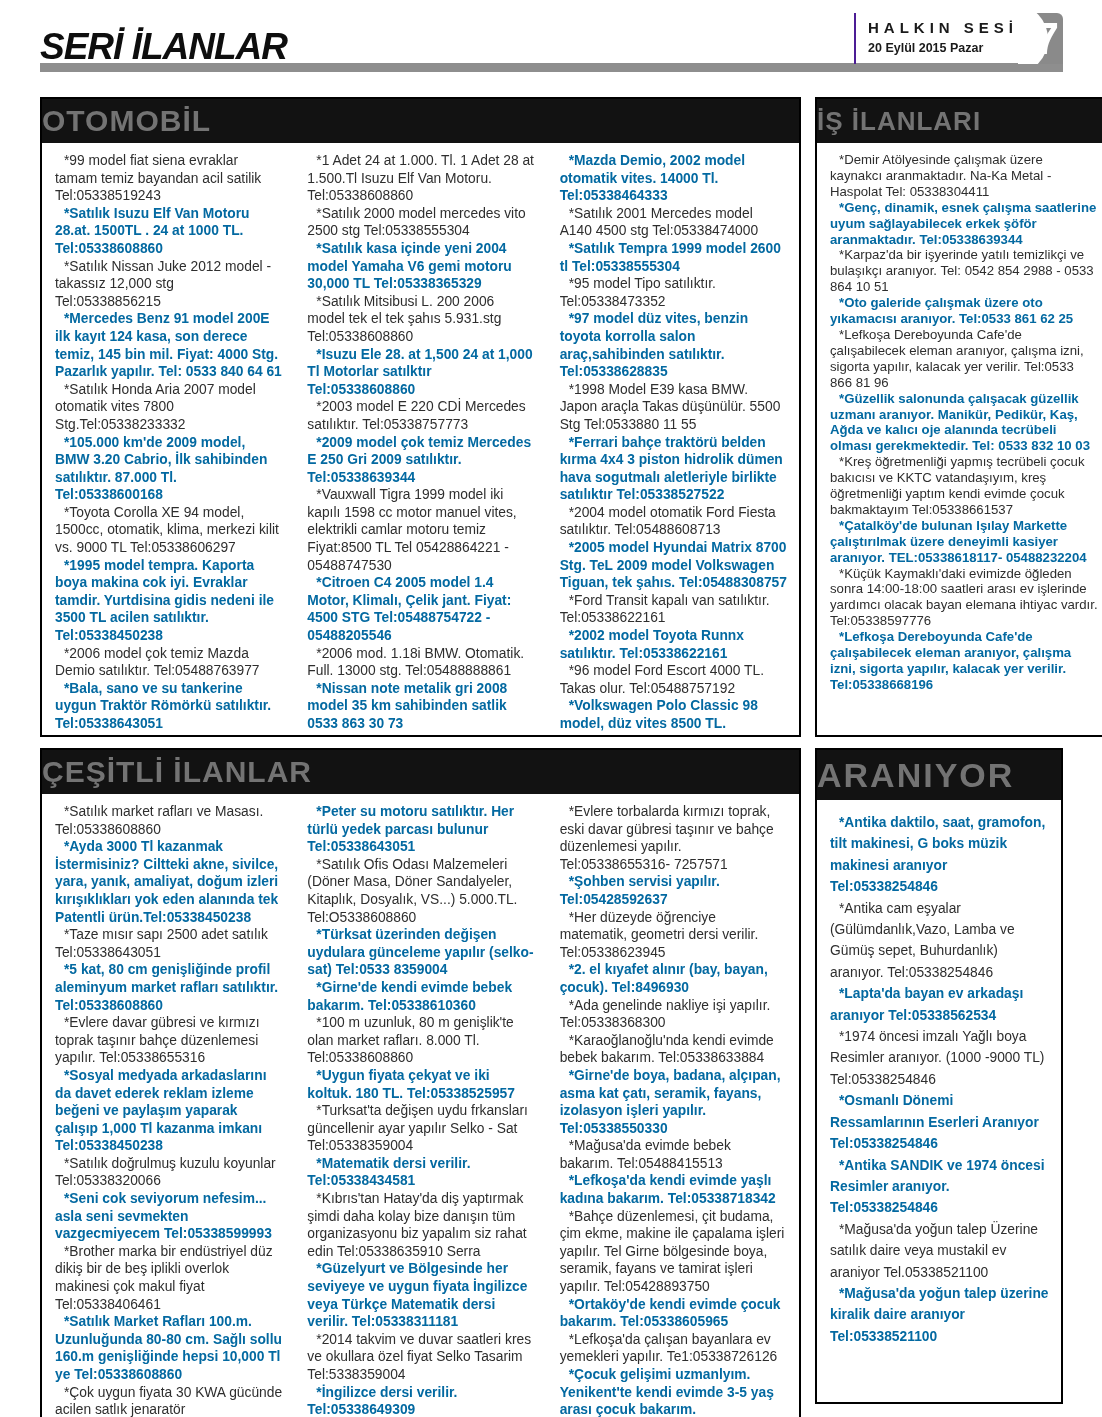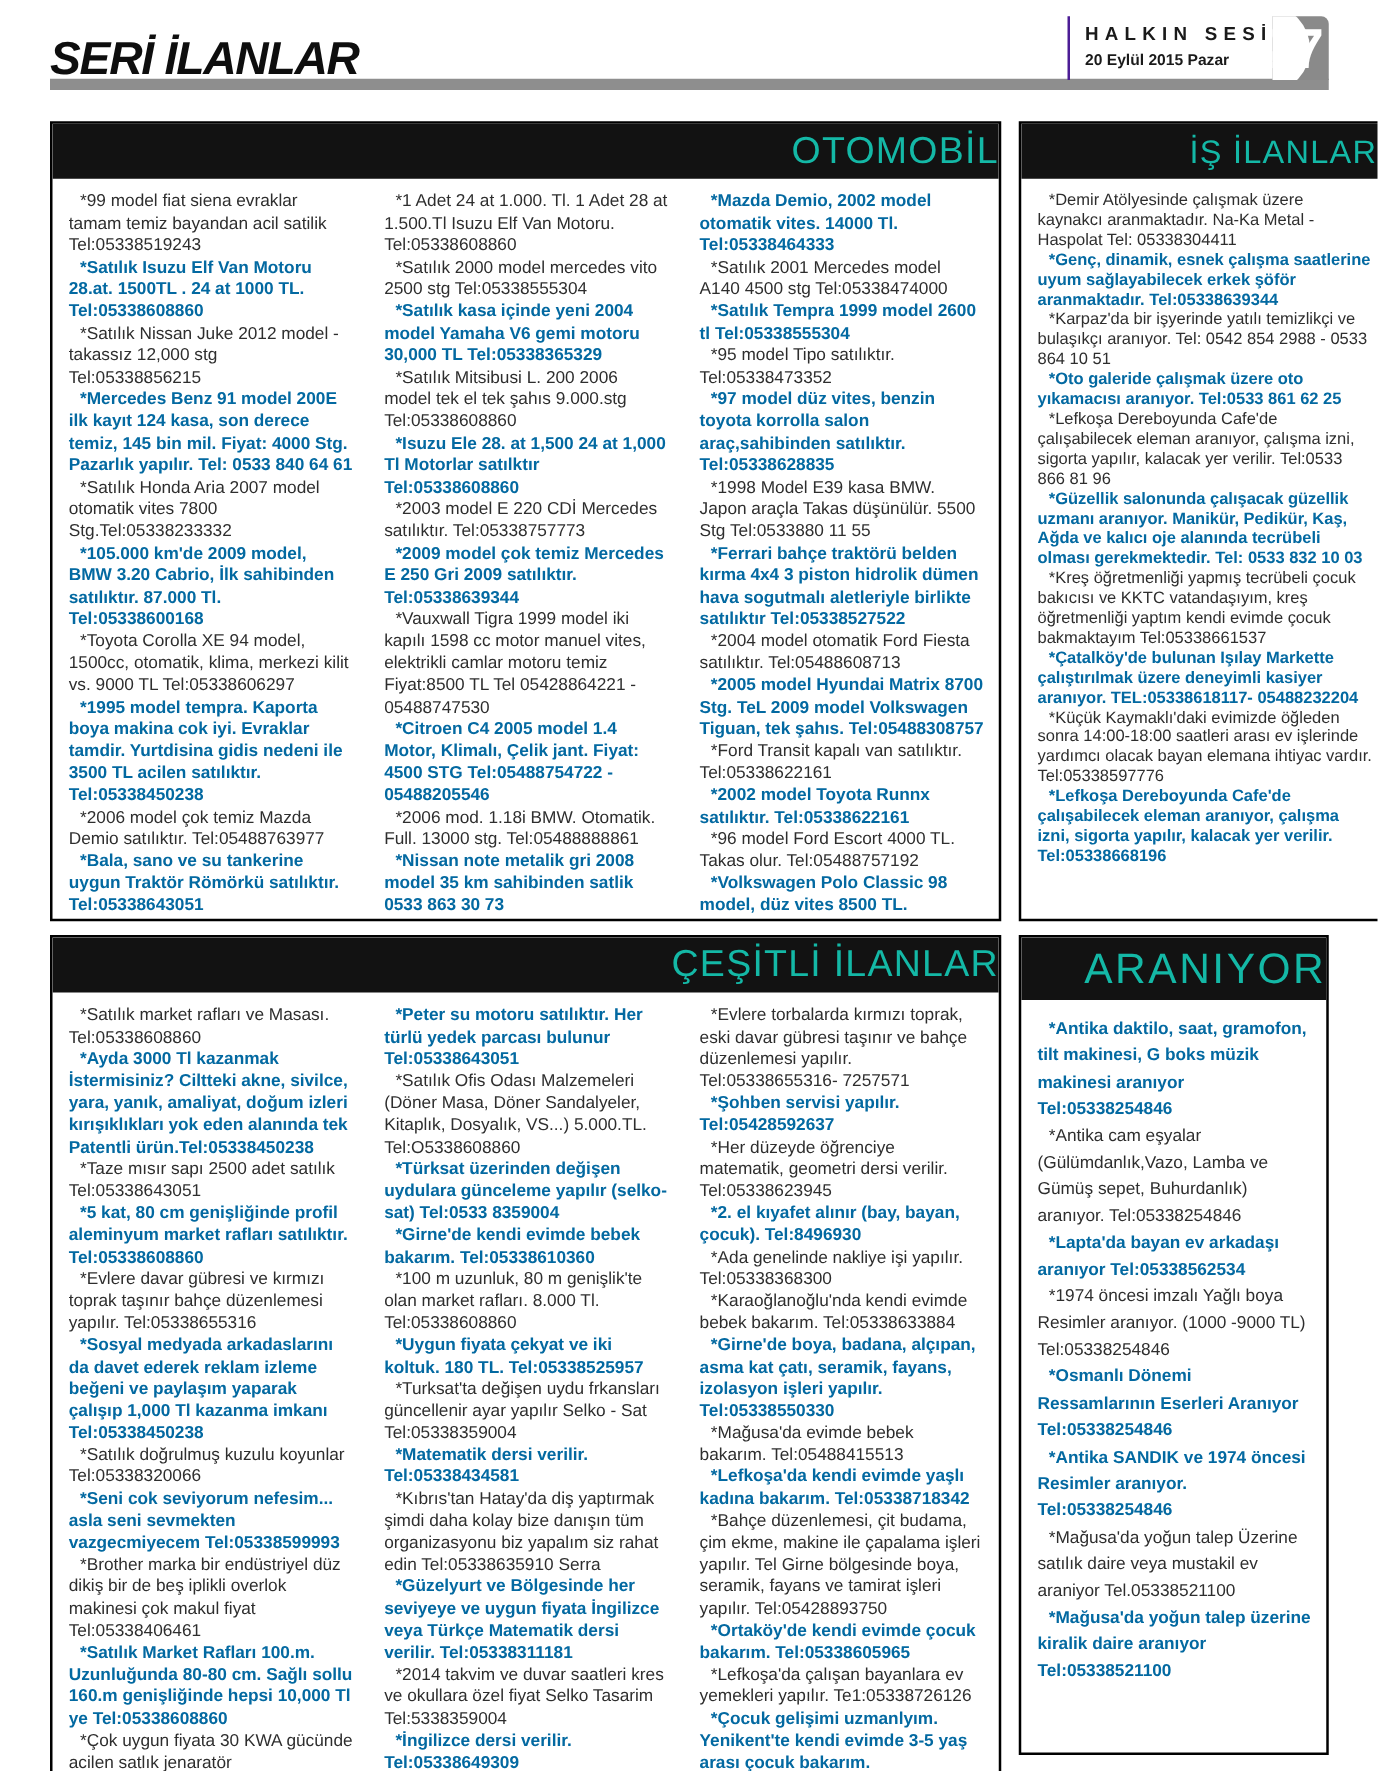--- a/index.html
+++ b/index.html
@@ -43,22 +43,22 @@
   }
   .page-number {
     position:absolute; right:4px; top:1px;
     font-size:45px; font-weight:bold; line-height:50px;
   }
   
   .section {
     position:absolute; border:2px solid #000; background:#fff; overflow:hidden;
   }
   .section-bar {
-    background:#121212; color:#14b8a6; text-align:right;
-    font-weight:normal;
+    background:#121212; color:#737373; text-align:left;
+    font-weight:bold;
   }
   #sec-otomobil  { left:40px;  top:97px;  width:761px; height:640px; }
   #sec-is        { left:815px; top:97px;  width:297px; height:640px; }
   #sec-cesitli   { left:40px;  top:748px; width:761px; height:776px; }
   #sec-araniyor  { left:815px; top:748px; width:248px; height:656px; }
 
   #sec-otomobil .section-bar, #sec-cesitli .section-bar {
     height:44px; line-height:44px; font-size:30px; letter-spacing:1px;
   }
   #sec-is .section-bar {
@@ -109,21 +109,21 @@
         <p class="ad">*Toyota Corolla XE 94 model, 1500cc, otomatik, klima, merkezi kilit vs. 9000 TL Tel:05338606297</p>
         <p class="ad bold">*1995 model tempra. Kaporta boya makina cok iyi. Evraklar tamdir. Yurtdisina gidis nedeni ile 3500 TL acilen satılıktır. Tel:05338450238</p>
         <p class="ad">*2006 model çok temiz Mazda Demio satılıktır. Tel:05488763977</p>
         <p class="ad bold">*Bala, sano ve su tankerine uygun Traktör Römörkü satılıktır. Tel:05338643051</p>
         <p class="ad">*Toyota Vitz rs 2005 model acilen sahibinden satılık Tel:05338653130</p>
       </div>
     <div class="col">
         <p class="ad">*1 Adet 24 at 1.000. Tl. 1 Adet 28 at 1.500.Tl Isuzu Elf Van Motoru. Tel:05338608860</p>
         <p class="ad">*Satılık 2000 model mercedes vito 2500 stg Tel:05338555304</p>
         <p class="ad bold">*Satılık kasa içinde yeni 2004 model Yamaha V6 gemi motoru 30,000 TL Tel:05338365329</p>
-        <p class="ad">*Satılık Mitsibusi L. 200 2006 model tek el tek şahıs 9.000.stg Tel:05338608860</p>
+        <p class="ad">*Satılık Mitsibusi L. 200 2006 model tek el tek şahıs 5.931.stg Tel:05338608860</p>
         <p class="ad bold">*Isuzu Ele 28. at 1,500 24 at 1,000 Tl Motorlar satılktır Tel:05338608860</p>
         <p class="ad">*2003 model E 220 CDİ Mercedes satılıktır. Tel:05338757773</p>
         <p class="ad bold">*2009 model çok temiz Mercedes E 250 Gri 2009 satılıktır. Tel:05338639344</p>
         <p class="ad">*Vauxwall Tigra 1999 model iki kapılı 1598 cc motor manuel vites, elektrikli camlar motoru temiz Fiyat:8500 TL Tel 05428864221 - 05488747530</p>
         <p class="ad bold">*Citroen C4 2005 model 1.4 Motor, Klimalı, Çelik jant. Fiyat: 4500 STG Tel:05488754722 - 05488205546</p>
         <p class="ad">*2006 mod. 1.18i BMW. Otomatik. Full. 13000 stg. Tel:05488888861</p>
         <p class="ad bold">*Nissan note metalik gri 2008 model 35 km sahibinden satlik 0533 863 30 73</p>
         <p class="ad">*2007 Model Suziki Swift 1.5 Full 7000 Stg. Tel:05338641976</p>
       </div>
     <div class="col">

